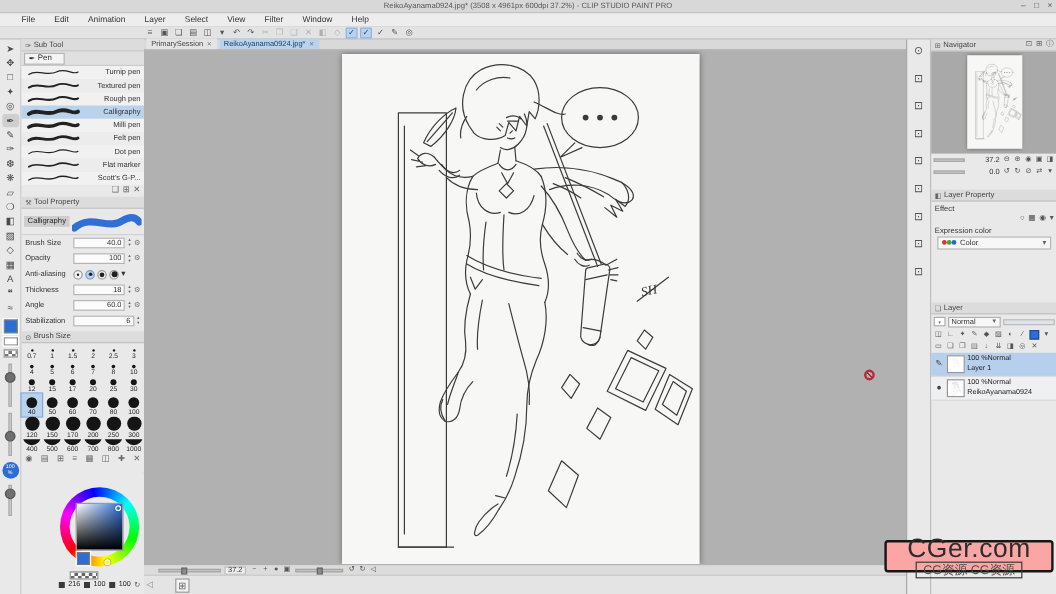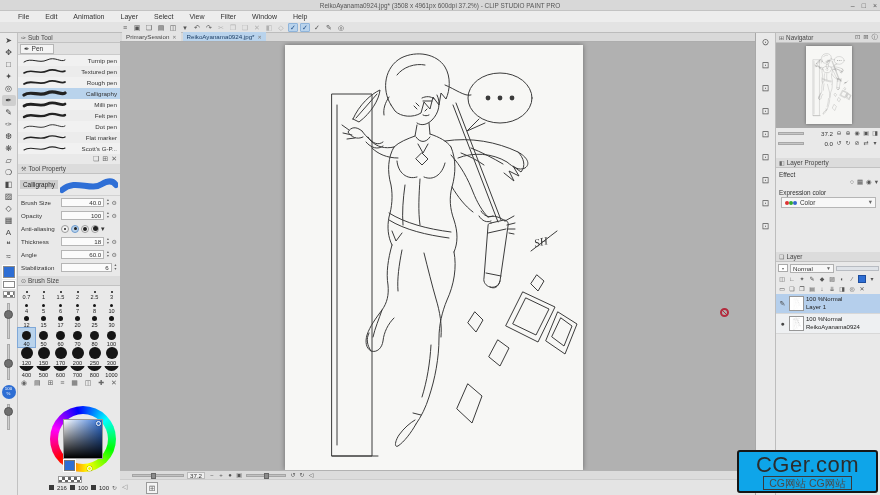--- a/index.html
+++ b/index.html
@@ -136,21 +136,21 @@
   #opastrip{flex:1;height:5px;background:#dfe3e8;border:1px solid #b8bcc2}
   .ltoolrow{height:10px;display:flex;align-items:center;gap:2px;padding:0 2px;color:#555}
   .ltoolrow .icon{width:8px;height:8px;font-size:6px}
   .bluechip{width:7px;height:7px;background:#2e6ed4;border:1px solid #1d4c9c}
   .lrow{height:20px;display:flex;align-items:center;gap:2px;padding:0 2px;background:#eef0f2;border-bottom:1px solid #d8d8d8}
   .lrow.sel{background:#b5cfec}
   .lrow .lmark{width:9px;font-size:7px;color:#444;text-align:center}
   .lthumb{width:15px;height:15px;background:#fff;border:1px solid #979797;overflow:hidden;flex:none}
   .ltext{display:flex;flex-direction:column;justify-content:center;font-size:6px;color:#222;line-height:1.25}
   
-  #watermark{left:737px;top:450px;width:141px;height:43px;background:#0ea5e9;border:2px solid #161616;border-radius:3px;
+  #watermark{left:737px;top:450px;width:141px;height:27px;background:#fca5a5;border:2px solid #161616;border-radius:3px;
              z-index:50;display:flex;flex-direction:column;align-items:center;justify-content:center}
   #wm1{font-size:22px;line-height:22px;color:#2c2c2c;letter-spacing:.5px}
   #wm2{border:1px solid #3a3a3a;padding:0 5px;font-size:10.5px;line-height:12px;color:#4a4a4a;margin-top:0}
 </style>
 </head>
 <body>
 
 <div id="app">
 
   <svg width="0" height="0" style="position:absolute">
@@ -823,16 +823,16 @@
               <div>100 %Normal</div>
               <div>ReikoAyanama0924</div>
             </div>
           </div>
         </div>
     </div>
   </div>
 
   <div id="watermark" class="abs">
     <div id="wm1">CGer.com</div>
-    <div id="wm2">CG网站 CG网站</div>
+    <div id="wm2">CG资源 CG资源</div>
   </div>
 
 </div>
 
 </body></html>

